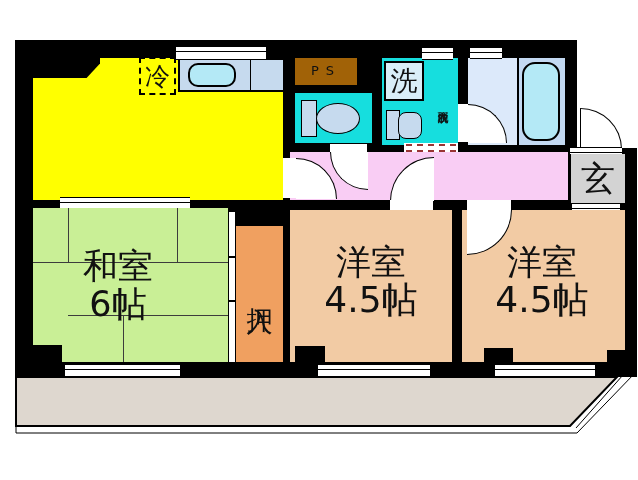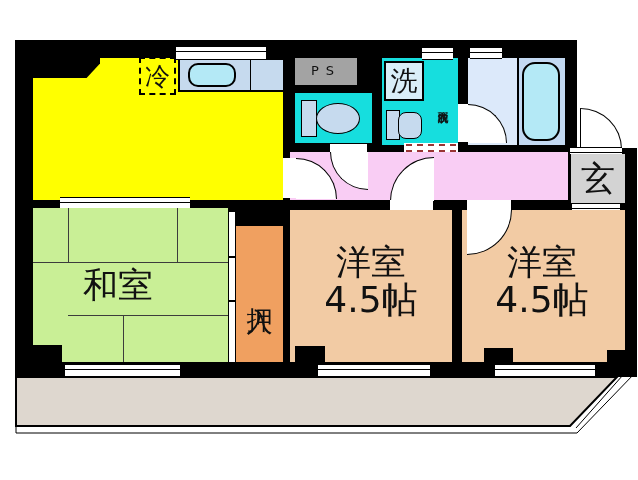--- a/index.html
+++ b/index.html
@@ -38,21 +38,21 @@
   <div class="abs" style="left:250px;top:59px;width:1px;height:32px;background:#000;"></div>
   <div class="abs" style="left:188px;top:63px;width:48px;height:24px;background:#b4e9f6;border:2px solid #000;border-radius:10px;box-sizing:border-box;"></div>
 
   <div class="abs lbl" style="left:139px;top:57px;width:37px;height:38px;border:2px dashed #000;box-sizing:border-box;font-size:25px;">
     <span>冷</span>
   </div>
 
   <div class="abs lbl" style="left:68px;top:92px;width:180px;height:95px;">
   </div>
 
-  <div class="abs lbl" style="left:295px;top:58px;width:62px;height:27px;background:#a3a3a3;font-size:13px;letter-spacing:7px;">
+  <div class="abs lbl" style="left:295px;top:58px;width:62px;height:27px;background:#a16207;font-size:13px;letter-spacing:7px;">
     <span>PS</span>
   </div>
 
   <div class="abs" style="left:295px;top:93px;width:77px;height:50px;background:#16dede;"></div>
   <div class="abs" style="left:301px;top:100px;width:16px;height:37px;background:#c6daee;border:1px solid #000;box-sizing:border-box;"></div>
   <div class="abs" style="left:316px;top:103px;width:44px;height:31px;background:#c6daee;border:1px solid #000;border-radius:50%;box-sizing:border-box;"></div>
 
   <div class="abs" style="left:382px;top:58px;width:76px;height:87px;background:#16dede;"></div>
   <div class="abs lbl" style="left:384px;top:61px;width:40px;height:40px;background:#d9eef8;border:2px solid #000;box-sizing:border-box;font-size:27px;">
     <span>洗</span>
@@ -99,20 +99,21 @@
 
   <div class="abs" style="left:33px;top:208px;width:195px;height:154px;background:#c9ef96;"></div>
   <div class="abs tline" style="left:33px;top:262px;width:195px;height:1px;"></div>
   <div class="abs tline" style="left:68px;top:208px;width:1px;height:54px;"></div>
   <div class="abs tline" style="left:177px;top:208px;width:1px;height:54px;"></div>
   <div class="abs tline" style="left:68px;top:315px;width:160px;height:1px;"></div>
   <div class="abs tline" style="left:123px;top:315px;width:1px;height:47px;"></div>
   <div class="abs" style="left:33px;top:345px;width:29px;height:17px;background:#000;"></div>
   <div class="abs lbl" style="left:43px;top:238px;width:150px;height:95px;">
     <span style="font-size:35px;">和室</span>
+    <span style="font-size:35px;">6帖</span>
   </div>
 
   <div class="abs winv" style="left:228px;top:212px;width:8px;height:150px;box-sizing:border-box;"></div>
 
   <div class="abs" style="left:236px;top:226px;width:47px;height:136px;background:#f0a060;"></div>
   <div class="abs vtext lbl" style="left:246px;top:232px;width:28px;height:110px;font-size:26px;">押入</div>
 
   <div class="abs" style="left:290px;top:210px;width:162px;height:152px;background:#f2cba4;"></div>
   <div class="abs" style="left:295px;top:346px;width:30px;height:16px;background:#000;"></div>
   <div class="abs lbl" style="left:295px;top:232px;width:152px;height:100px;">

